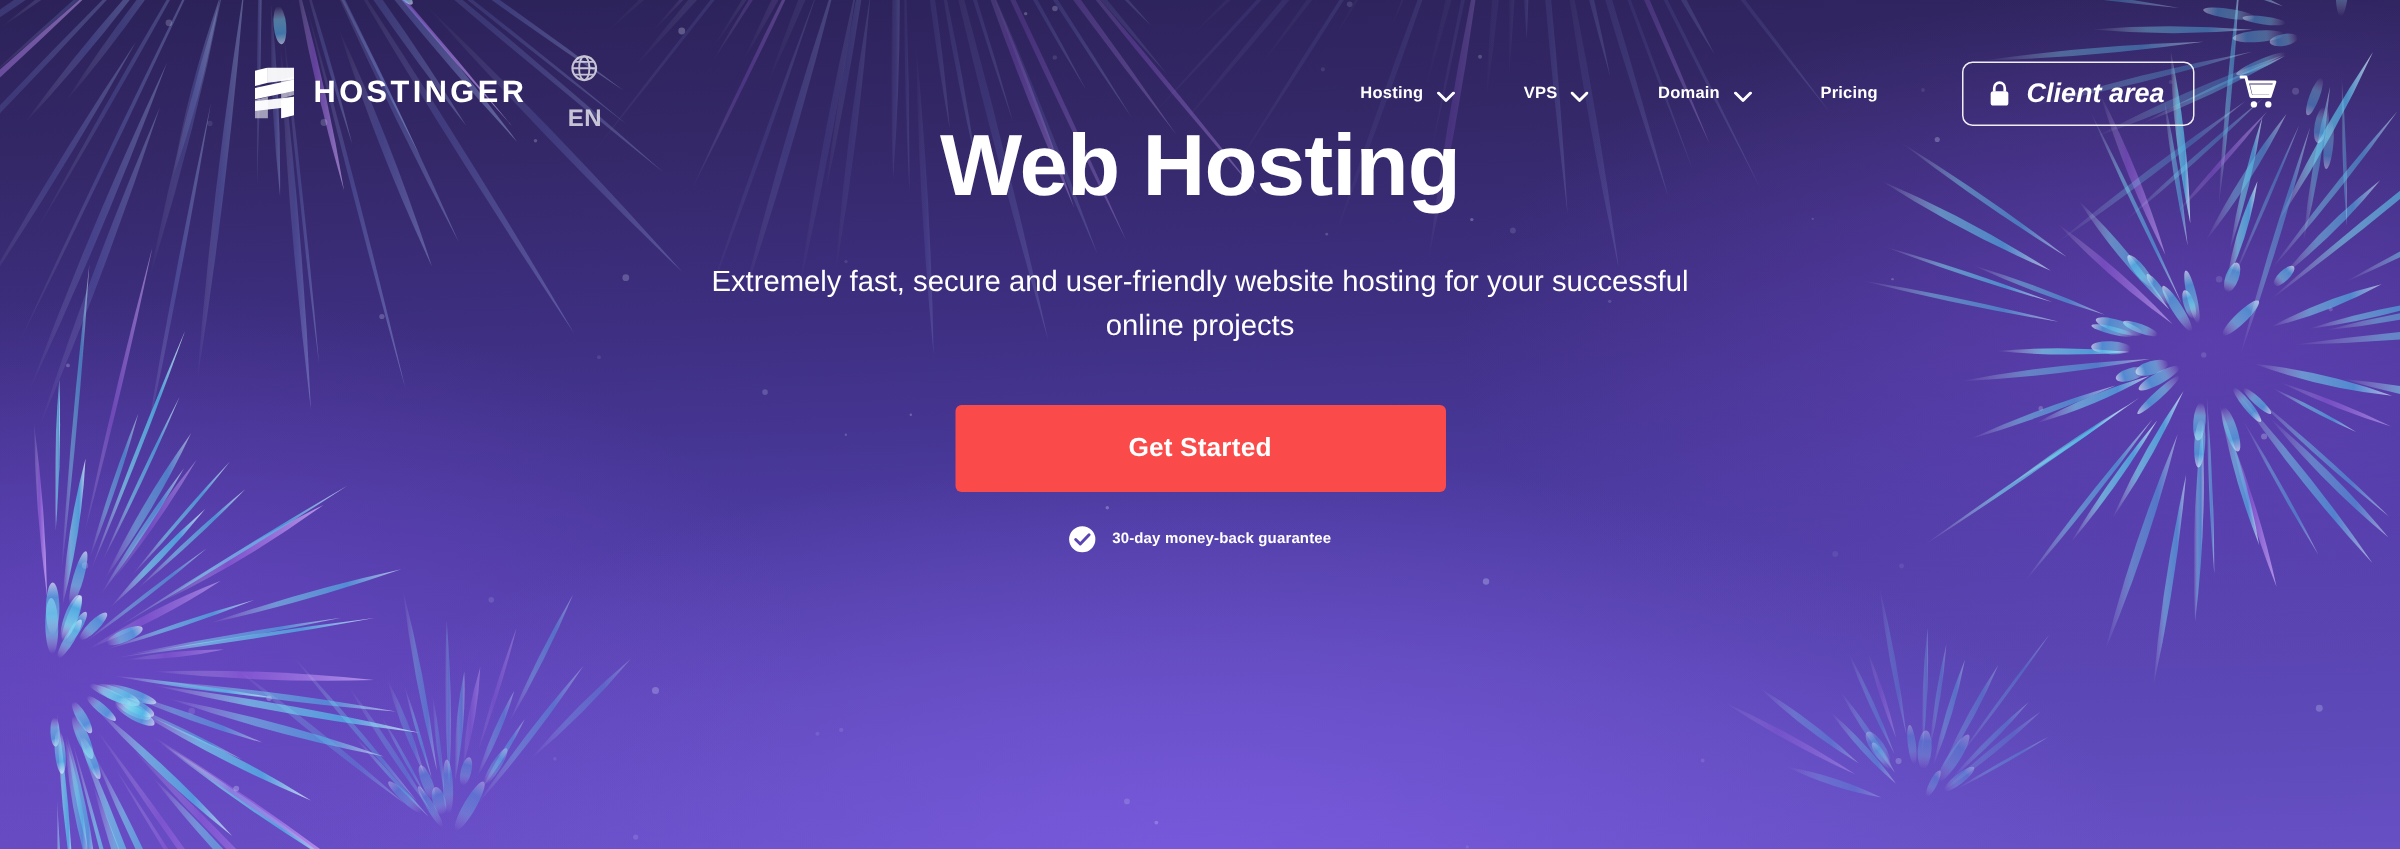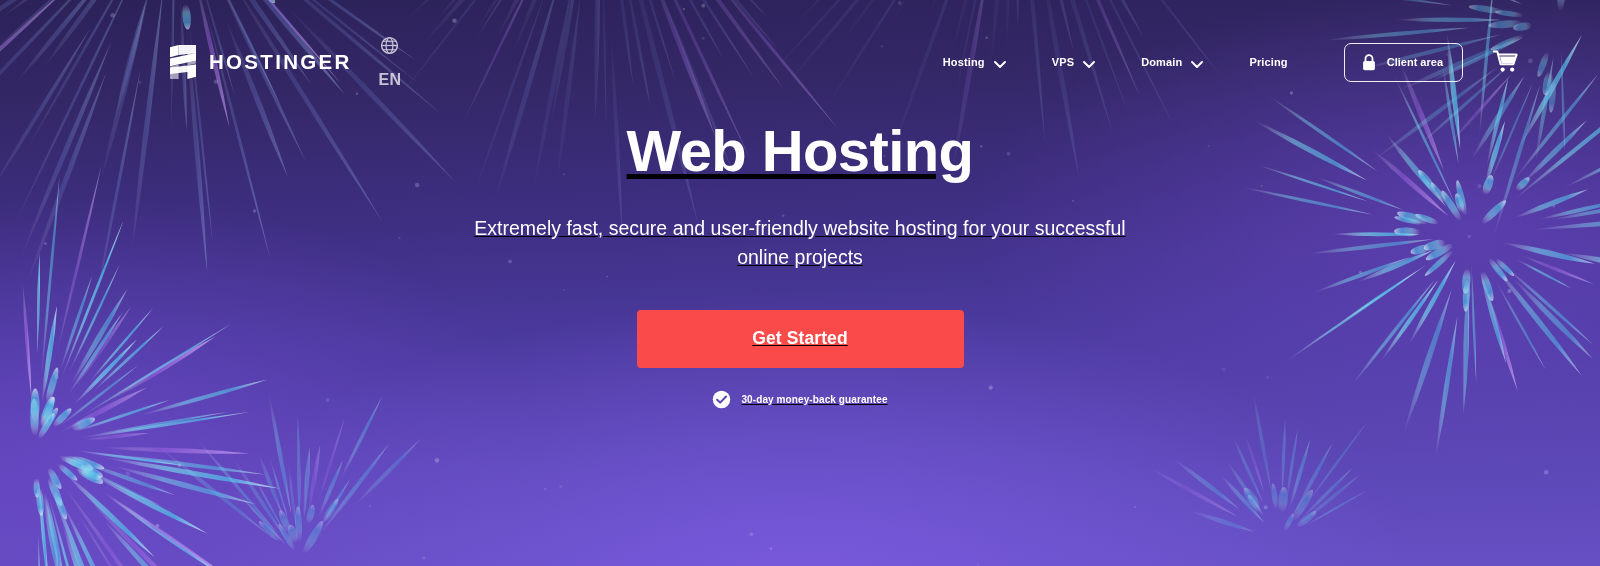--- a/index.html
+++ b/index.html
@@ -41,29 +41,29 @@
   .nav-item {
     display:flex; align-items:flex-end; gap:9px;
     color:#fff; font-size:11px; font-weight:700; letter-spacing:.15px;
     padding:0 23px; cursor:pointer; white-space:nowrap;
   }
   .chev { width:12px; height:7px; display:block; margin-top:2px; }
   .client-btn {
     display:flex; align-items:center; gap:11px;
     border:1.6px solid rgba(255,255,255,.92); border-radius:7px;
     padding:10px 19px 10px 17px; margin-left:33px; cursor:pointer;
-    color:#fff; font-size:11px; font-weight:700; white-space:nowrap;
+    color:#fff; font-size:18px; font-weight:700; white-space:nowrap;font-style:italic;
   }
   .lock { width:14px; height:17px; display:block; }
   .cart { margin-left:30px; width:27px; height:24px; display:block; cursor:pointer; }
   
   .content {
     position:absolute; left:0; top:0; width:1600px; height:566px;
     display:flex; flex-direction:column; align-items:center;
-    padding-top:120px; z-index:4;text-decoration:underline;
+    padding-top:80px; z-index:4;
   }
   h1.title {
     color:#fff; font-size:58px; font-weight:700; letter-spacing:-0.6px;
     line-height:1.08; text-align:center;
   }
   p.subtitle {
     color:#fff; font-size:19.5px; font-weight:400; line-height:1.52;
     text-align:center; max-width:700px; margin-top:31px;
   }
   .cta {

